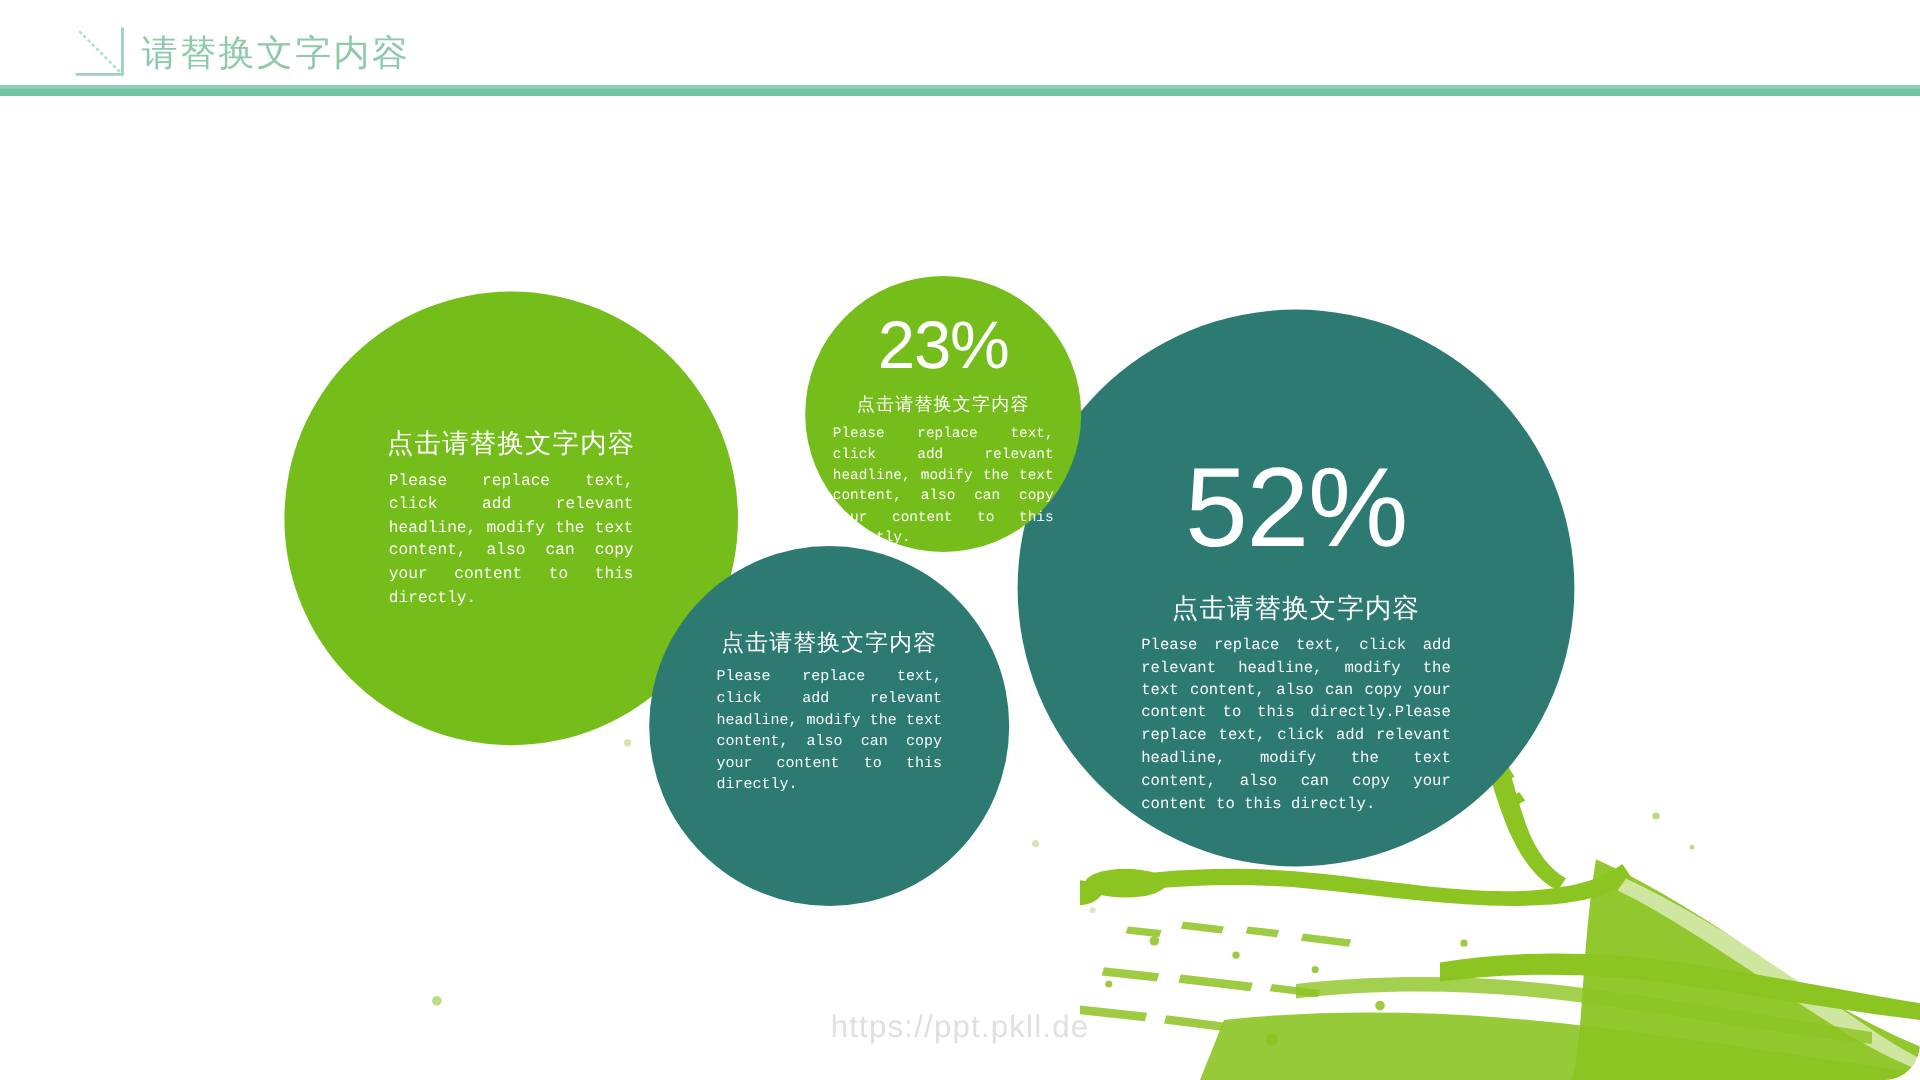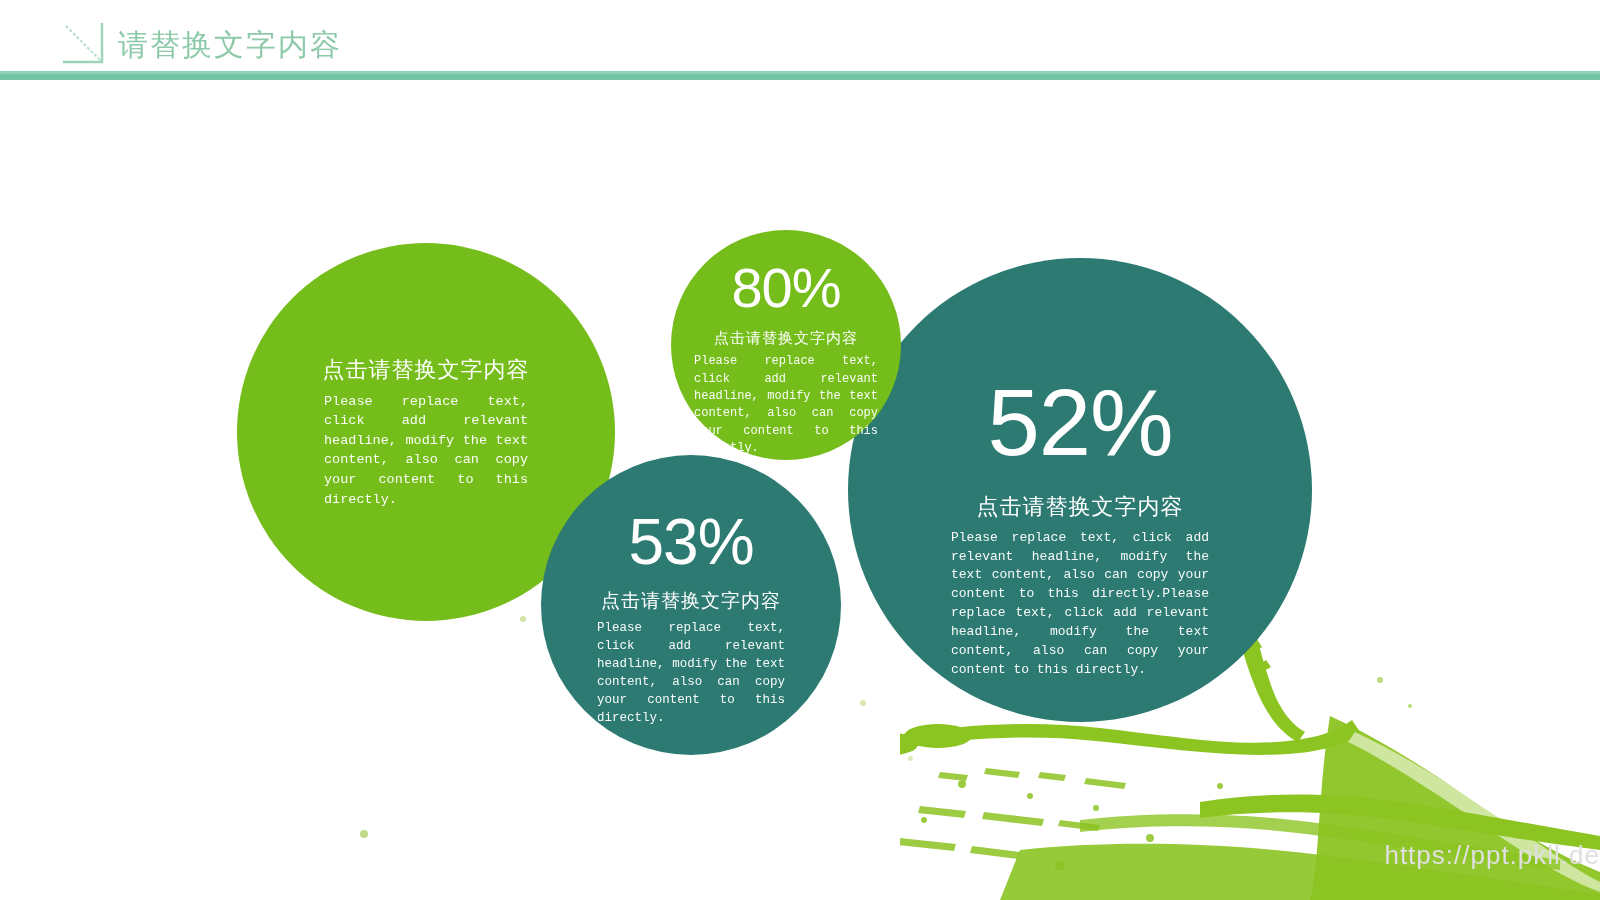--- a/index.html
+++ b/index.html
@@ -16,20 +16,21 @@
   }
 
   
   .slide {
     position: absolute;
     left: 0; top: 0;
     width: 1600px;
     height: 900px;
     background: #ffffff;
     overflow: hidden;
+    border-radius: 30px;
   }
 
   
   .header {
     position: absolute;
     left: 0; top: 0;
     width: 1600px;
     height: 80px;
   }
   .header-icon {
@@ -161,21 +162,21 @@
   #bubble-86 .inner-86 { top: 118px; }
   #bubble-86 .sub-cn { font-size: 22px; margin-top: 22px; }
   #bubble-86 .body-en { font-size: 13px; width: 258px; margin-top: 7px; }
 
   
   .watermark {
     position: absolute;
     left: 0;
     top: 840px;
     width: 1600px;
-    text-align: right;
+    text-align: center;
     font-size: 26px;
     letter-spacing: 1px;
     color: #e0e0e2;
     font-weight: 400;
     z-index: 9;
   }
 </style>
 </head>
 <body>
 
@@ -200,36 +201,35 @@
   <div class="bubble bubble-teal" id="bubble-86">
     <div class="bubble-inner inner-86">
       <div class="pct">52%</div>
       <div class="sub-cn">点击请替换文字内容</div>
       <div class="body-en">Please replace text, click add relevant headline, modify the text content, also can copy your content to this directly.Please replace text, click add relevant headline, modify the text content, also can copy your content to this directly.</div>
     </div>
   </div>
 
   <div class="bubble bubble-green" id="bubble-38">
     <div class="bubble-inner inner-38">
-      <div class="pct">80%</div>
+      <div class="pct">23%</div>
       <div class="sub-cn">点击请替换文字内容</div>
       <div class="body-en">Please replace text, click add relevant headline, modify the text content, also can copy your content to this directly.</div>
     </div>
   </div>
 
   <div class="bubble bubble-green" id="bubble-76">
     <div class="bubble-inner inner-76">
       <div class="sub-cn">点击请替换文字内容</div>
       <div class="body-en">Please replace text, click add relevant headline, modify the text content, also can copy your content to this directly.</div>
     </div>
   </div>
 
   <div class="bubble bubble-teal" id="bubble-53">
     <div class="bubble-inner inner-53">
-      <div class="pct">53%</div>
       <div class="sub-cn">点击请替换文字内容</div>
       <div class="body-en">Please replace text, click add relevant headline, modify the text content, also can copy your content to this directly.</div>
     </div>
   </div>
 
   <div class="splatter">
     <svg width="700" height="380" viewBox="0 0 700 380" xmlns="http://www.w3.org/2000/svg">
       <g fill="#8cc422">
         <path d="M330 10 C 345 60, 355 120, 372 168 C 380 190, 392 205, 405 212 L 398 222 C 378 212, 364 190, 354 164 C 336 118, 326 58, 318 14 Z"></path>
         <path d="M300 0 l6 9 -7 5 -5 -9z M312 22 l7 8 -8 6 -6 -9z M322 44 l6 9 -8 5 -5 -9z M333 66 l7 8 -8 6 -6 -9z M345 92 l6 9 -8 5 -5 -9z M356 118 l6 9 -8 5 -5 -9z M366 140 l5 7 -7 4 -4 -7z"></path>

